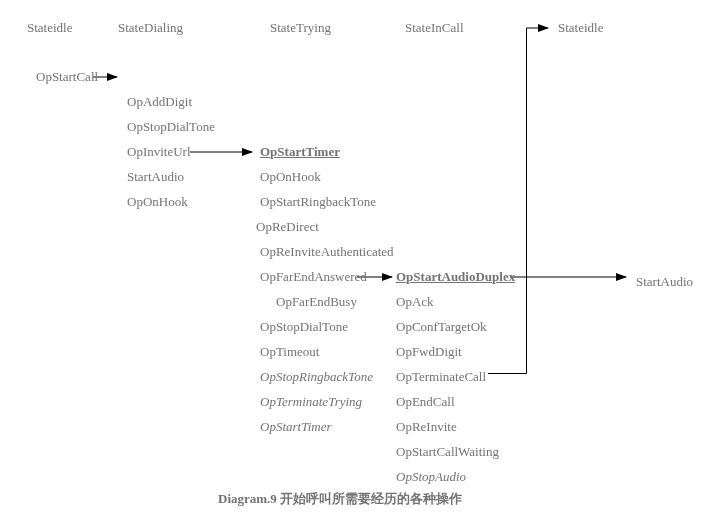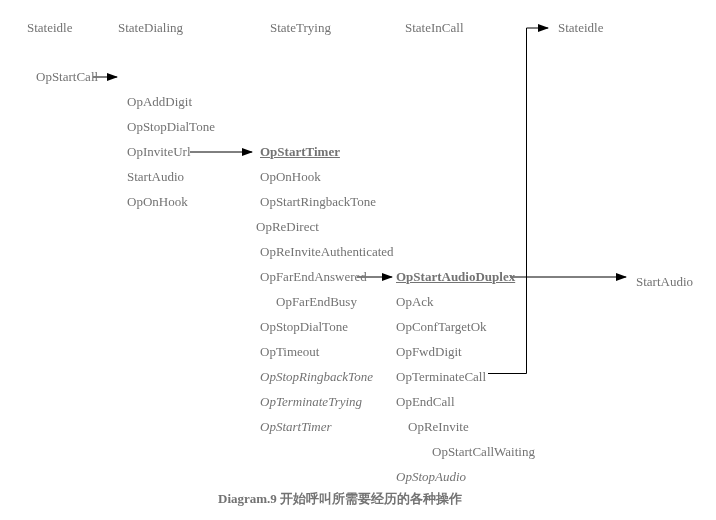--- a/index.html
+++ b/index.html
@@ -71,21 +71,21 @@
   <div class="lbl it" style="left:260px; top:402px;">OpTerminateTrying</div>
   <div class="lbl it" style="left:260px; top:377px;">OpStopRingbackTone</div>
   <div class="lbl it" style="left:260px; top:427px;">OpStartTimer</div>
 
   <div class="lbl bu" style="left:396px; top:277px;">OpStartAudioDuplex</div>
   <div class="lbl" style="left:396px; top:302px;">OpAck</div>
   <div class="lbl" style="left:396px; top:327px;">OpConfTargetOk</div>
   <div class="lbl" style="left:396px; top:352px;">OpFwdDigit</div>
   <div class="lbl" style="left:396px; top:377px;">OpTerminateCall</div>
   <div class="lbl" style="left:396px; top:402px;">OpEndCall</div>
-  <div class="lbl" style="left:408px; top:427px;">OpReInvite</div>
-  <div class="lbl" style="left:396px; top:452px;margin-left:36px;">OpStartCallWaiting</div>
+  <div class="lbl" style="left:396px; top:427px;">OpReInvite</div>
+  <div class="lbl" style="left:396px; top:452px;">OpStartCallWaiting</div>
   <div class="lbl it" style="left:396px; top:477px;">OpStopAudio</div>
 
   <div class="lbl" style="left:636px; top:282px;">StartAudio</div>
 
   <div class="lbl caption" style="left:218px; top:499px;">Diagram.9 开始呼叫所需要经历的各种操作</div>
 
 </div>
 
 </body></html>

